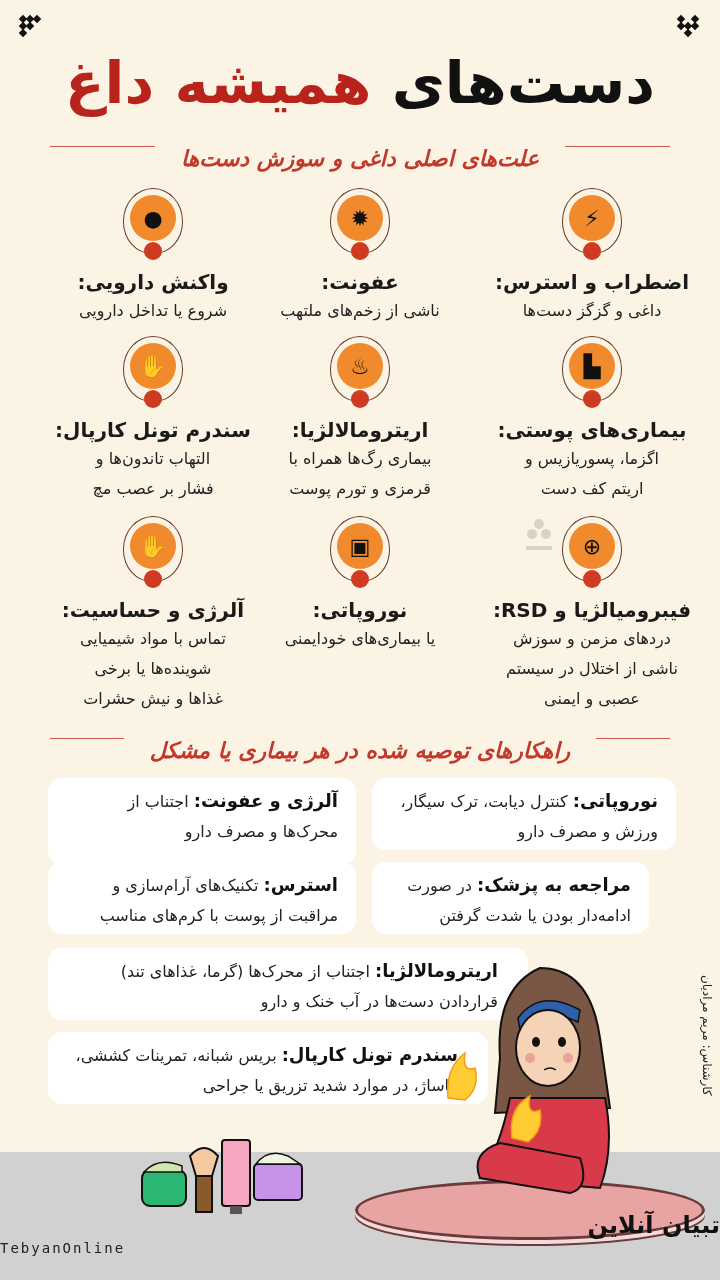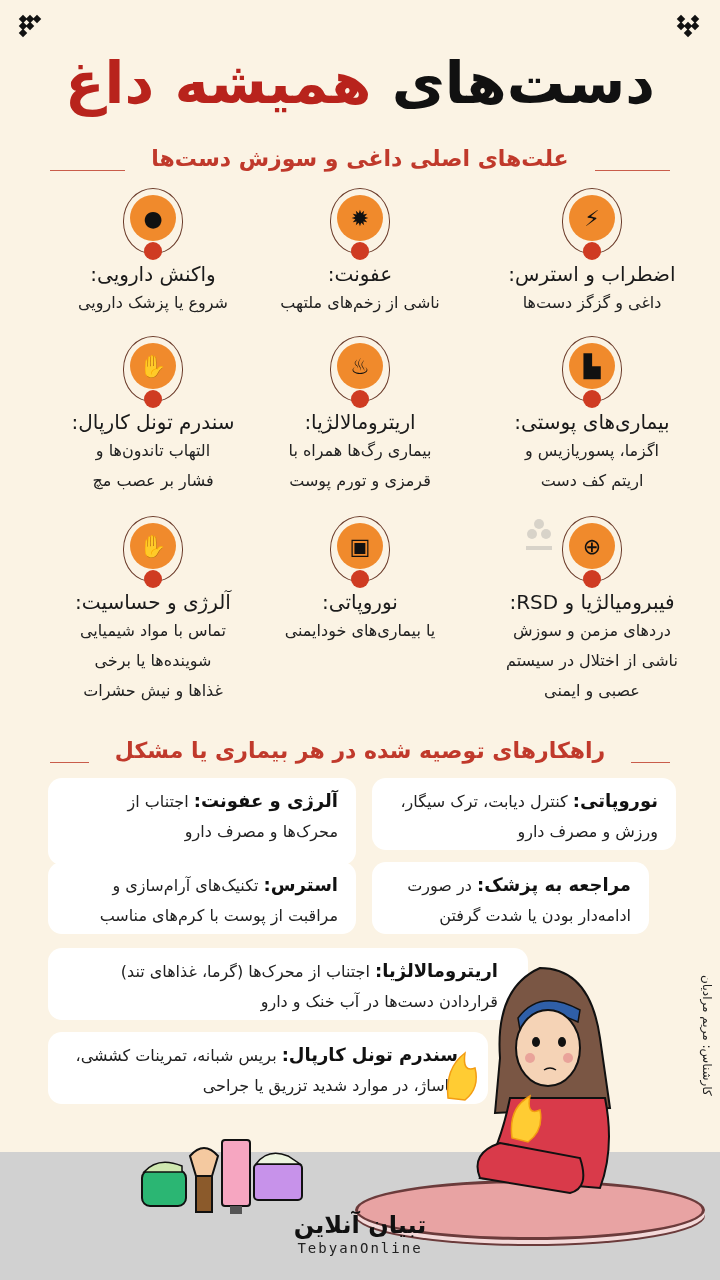--- a/index.html
+++ b/index.html
@@ -14,21 +14,21 @@
   .corner i { position: absolute; width: 6px; height: 6px; background: #111; transform: rotate(45deg); }
   .title {
     position: absolute; top: 48px; left: 0; width: 720px;
     text-align: center; font-size: 58px; font-weight: bold; line-height: 70px;
     direction: rtl;
   }
   .title .red { color: #b8231c; }
   .title .black { color: #111; text-align: center; }
   .section-head {
     position: absolute; left: 50px; width: 620px;
-    display: flex; align-items: flex-end; gap: 26px; direction: rtl;
+    display: flex; align-items: flex-start; gap: 26px; direction: rtl; font-style: italic;
   }
   .section-head .line { flex: 1; height: 1px; background: #c95c4a; }
   .section-head .txt { color: #c0392b; font-weight: bold; font-size: 22px; white-space: nowrap; }
   .causes { position: absolute; left: 0; top: 188px; width: 720px; }
   .cause {
     position: absolute; width: 210px; text-align: center; direction: rtl;
   }
   .badge { position: relative; width: 60px; height: 72px; margin: 0 auto; }
   .badge .ring {
     position: absolute; left: 0; top: 0; width: 60px; height: 66px;
@@ -37,21 +37,21 @@
   .badge .disk {
     position: absolute; left: 7px; top: 7px; width: 46px; height: 46px;
     background: #f08a2c; border-radius: 50%;
     display: flex; align-items: center; justify-content: center;
     font-size: 22px; color: #111;
   }
   .badge .dot {
     position: absolute; left: 21px; top: 54px; width: 18px; height: 18px;
     border-radius: 50%; background: #cf3b22;
   }
-  .cause .name { font-weight: normal; font-size: 20px; line-height: 28px; }
+  .cause .name { font-weight: bold; font-size: 20px; margin-top: 8px; line-height: 28px; }
   .cause .desc { font-size: 16px; line-height: 30px; color: #222; }
   .tips { position: absolute; left: 0; top: 778px; width: 720px; }
   .tip {
     position: absolute; background: #fff; border-radius: 14px;
     direction: rtl; text-align: right; padding: 8px 18px;
     font-size: 16px; line-height: 30px; color: #222;
   }
   .tip b { font-weight: bold; font-size: 18px; color: #111; }
   .credit {
     position: absolute; right: 6px; top: 950px; width: 24px; height: 170px;
@@ -59,21 +59,21 @@
     text-align: center;
   }
   .floor { position: absolute; left: 0; top: 1152px; width: 720px; height: 128px; background: #d1d1d1; }
   .rug {
     position: absolute; left: 355px; top: 1180px; width: 350px; height: 60px;
     border-radius: 50%; background: #e8a3a3; border: 3px solid #6b3b3b;
     box-shadow: 0 4px 0 #f3d9d9, 0 6px 0 #6b3b3b;
   }
   .girl { position: absolute; left: 440px; top: 948px; width: 190px; height: 250px; }
   .cosmetics { position: absolute; left: 138px; top: 1136px; width: 170px; height: 80px; }
-  .logo { position: absolute; left: 0; top: 1210px; width: 720px; text-align: center; }
+  .logo { position: absolute; left: 0; top: 1210px; width: 720px; }
   .logo .fa { font-size: 24px; font-weight: bold; direction: rtl; color: #111; line-height: 30px; }
   .logo .en { font-size: 14px; letter-spacing: 2px; color: #222; font-family: "DejaVu Sans Mono", monospace; }
   .watermark { position: absolute; left: 524px; top: 516px; width: 30px; height: 40px; opacity: 0.35; }
 </style>
 </head>
 <body>
 
 <div class="corner" style="left:20px;top:16px;">
   <i style="left:0;top:0"></i>
     <i style="left:7px;top:0"></i>
@@ -138,21 +138,21 @@
     <div class="name">عفونت:</div>
     <div class="desc">ناشی از زخم‌های ملتهب</div>
   </div>
   <div class="cause" style="left:48px;top:0;">
     <div class="badge">
         <div class="ring"></div>
         <div class="disk">●</div>
         <div class="dot"></div>
       </div>
     <div class="name">واکنش دارویی:</div>
-    <div class="desc">شروع یا پزشک دارویی</div>
+    <div class="desc">شروع یا تداخل دارویی</div>
   </div>
 
   <div class="cause" style="left:487px;top:148px;">
     <div class="badge">
         <div class="ring"></div>
         <div class="disk">▙</div>
         <div class="dot"></div>
       </div>
     <div class="name">بیماری‌های پوستی:</div>
     <div class="desc">اگزما، پسوریازیس و</div>

